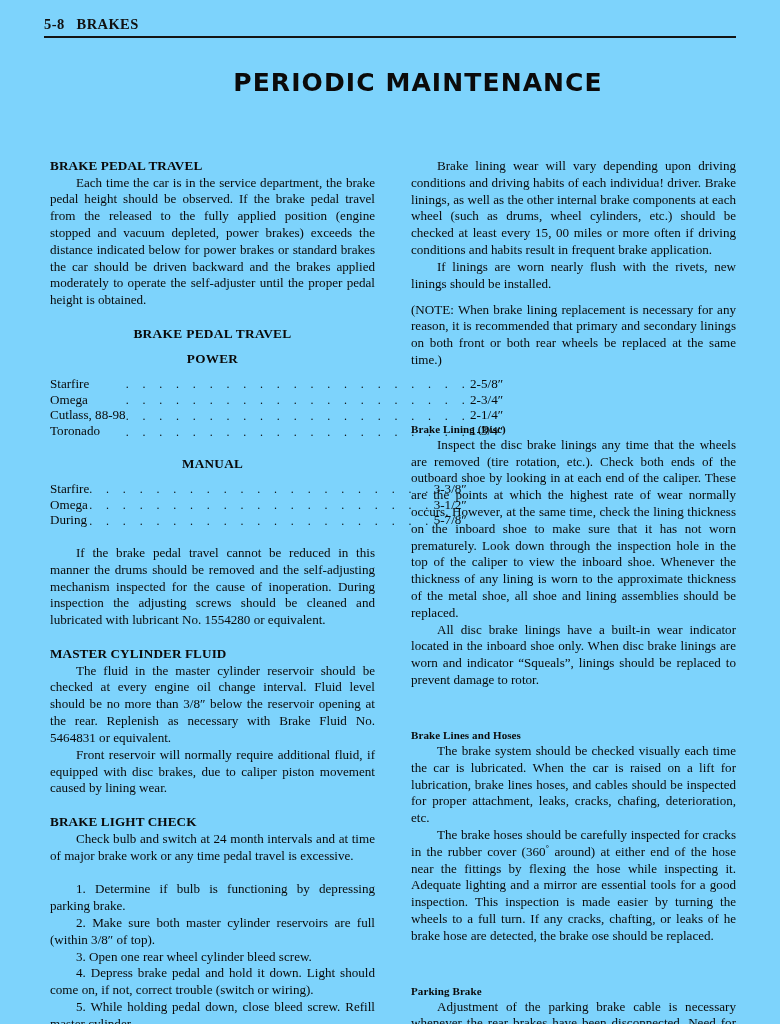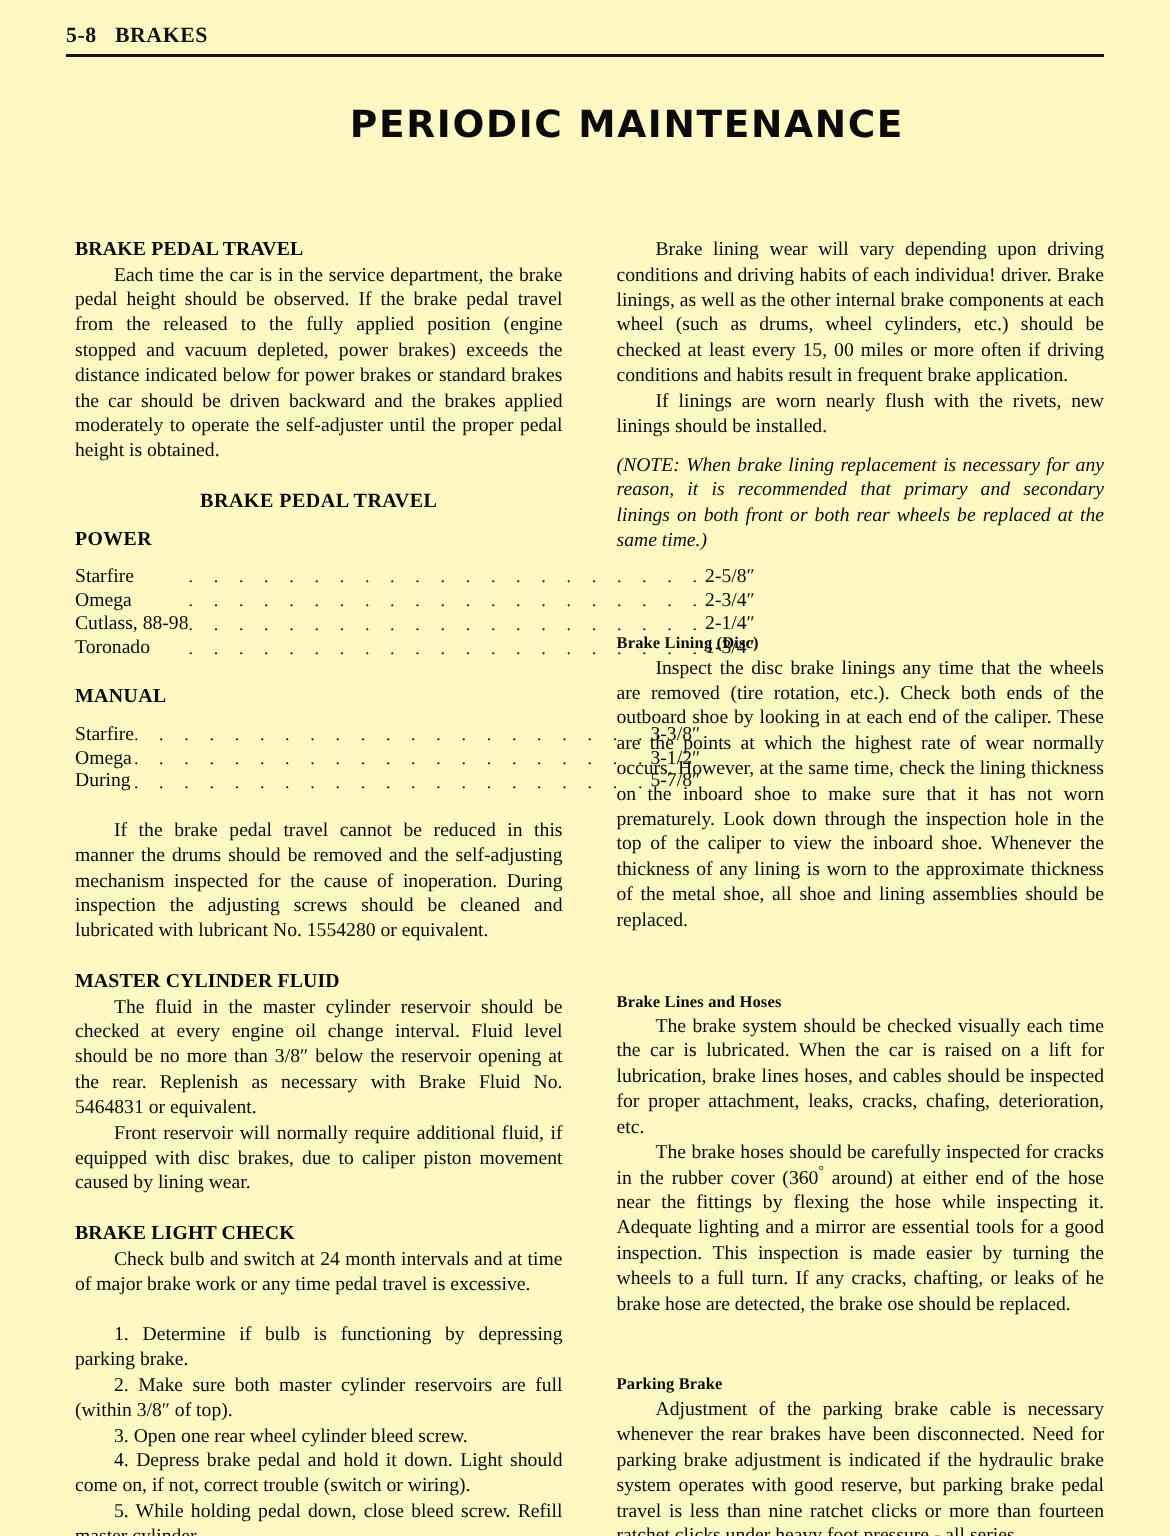--- a/index.html
+++ b/index.html
@@ -8,21 +8,21 @@
     background: #ffffff;
   }
   body {
     font-family: "Liberation Serif", "DejaVu Serif", serif;
     color: #0a0a0a;
   }
   #page {
     position: relative;
     width: 780px;
     height: 1024px;
-    background: #fef9c3;
+    background: #7dd3fc;
     overflow: hidden;
     box-sizing: border-box;
   }
 
   
   #header {
     position: absolute;
     left: 44px;
     top: 16px;
     width: 692px;
@@ -84,36 +84,36 @@
   .para {
     font-size: 13.1px;
     line-height: 1.285;
     margin: 0;
     text-align: justify;
     text-indent: 26px;
     hyphens: none;
   }
   .para.noindent {
     text-indent: 0;
-    font-style: italic;
   }
   .gap-s { height: 9px; }
   .gap-m { height: 17px; }
   .gap-xl { height: 40px; }
   .gap-xxl { height: 54px; }
 
   
   .tbl-title {
     text-align: center;
     font-weight: bold;
     font-size: 13.4px;
     letter-spacing: 0.3px;
     margin: 0;
   }
   .tbl-sub {
+    text-align: center;
     font-weight: bold;
     font-size: 13.2px;
     letter-spacing: 0.3px;
     margin: 0;
   }
   table.spec {
     width: 100%;
     border-collapse: collapse;
     font-size: 13.1px;
     line-height: 1.2;
@@ -251,20 +251,21 @@
       <p class="para">If linings are worn nearly flush with the rivets, new linings should be installed.</p>
 
       <div class="gap-s"></div>
 
       <p class="para noindent">(NOTE: When brake lining replacement is necessary for any reason, it is recommended that primary and secondary linings on both front or both rear wheels be replaced at the same time.)</p>
 
       <div class="gap-xxl"></div>
 
       <div class="sec-head small">Brake Lining (Disc)</div>
       <p class="para">Inspect the disc brake linings any time that the wheels are removed (tire rotation, etc.). Check both ends of the outboard shoe by looking in at each end of the caliper. These are the points at which the highest rate of wear normally occurs. However, at the same time, check the lining thickness on the inboard shoe to make sure that it has not worn prematurely. Look down through the inspection hole in the top of the caliper to view the inboard shoe. Whenever the thickness of any lining is worn to the approximate thickness of the metal shoe, all shoe and lining assemblies should be replaced.</p>
+      <p class="para">All disc brake linings have a built-in wear indicator located in the inboard shoe only. When disc brake linings are worn and indicator “Squeals”, linings should be replaced to prevent damage to rotor.</p>
 
       <div class="gap-xl"></div>
 
       <div class="sec-head small">Brake Lines and Hoses</div>
       <p class="para">The brake system should be checked visually each time the car is lubricated. When the car is raised on a lift for lubrication, brake lines hoses, and cables should be inspected for proper attachment, leaks, cracks, chafing, deterioration, etc.</p>
       <p class="para"><span>The brake hoses should be carefully inspected for cracks in the rubber cover (360</span><sup class="deg">°</sup><span> around) at either end of the hose near the fittings by flexing the hose while inspecting it. Adequate lighting and a mirror are essential tools for a good inspection. This inspection is made easier by turning the wheels to a full turn. If any cracks, chafting, or leaks of  he brake hose are detected, the brake  ose should be replaced.</span></p>
 
       <div class="gap-xl"></div>
 
       <div class="sec-head small">Parking Brake</div>

